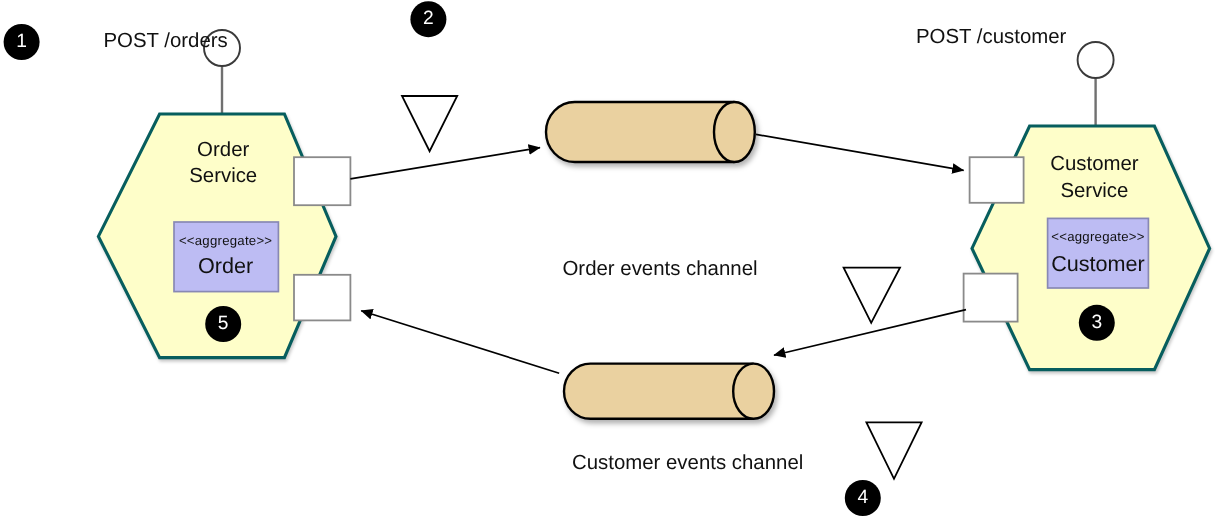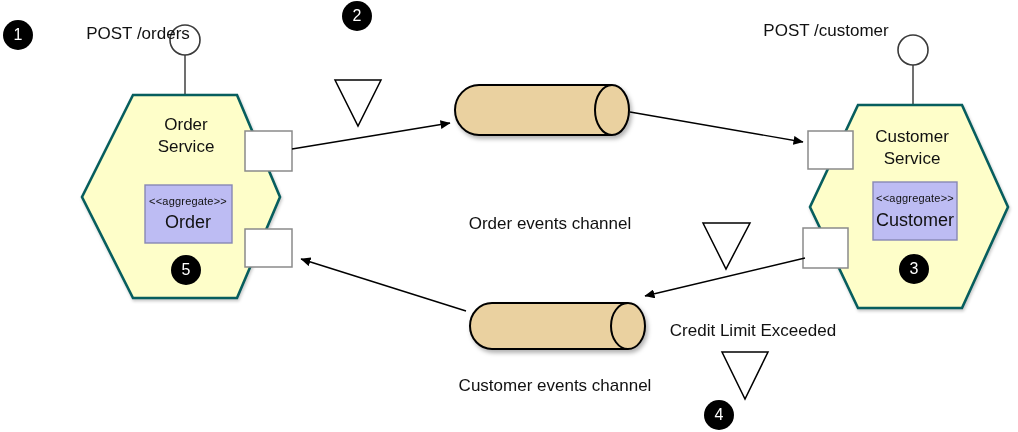--- a/index.html
+++ b/index.html
@@ -90,18 +90,17 @@
   <div class="label multiline" style="left:186px;top:136px;">Order
 Service</div>
   <div class="label multiline" style="left:912px;top:148px;">Customer
 Service</div>
 
   <div class="label small" style="left:188px;top:201px;">&lt;&lt;aggregate&gt;&gt;</div>
   <div class="label agg-name" style="left:188px;top:222px;">Order</div>
   <div class="label small" style="left:915px;top:198px;">&lt;&lt;aggregate&gt;&gt;</div>
   <div class="label agg-name" style="left:915px;top:220px;">Customer</div>
 
-  <div class="label" style="left:753px;top:331px;">Credit Limit Exceeded</div>
 
   <div class="label" style="left:550px;top:180px;margin-top:44px;">Order events channel</div>
-  <div class="label" style="left:555px;top:386px;">Customer events channel</div>
+  <div class="label" style="left:573px;top:386px;">Customer events channel</div>
 
 </div>
 
 </body></html>

